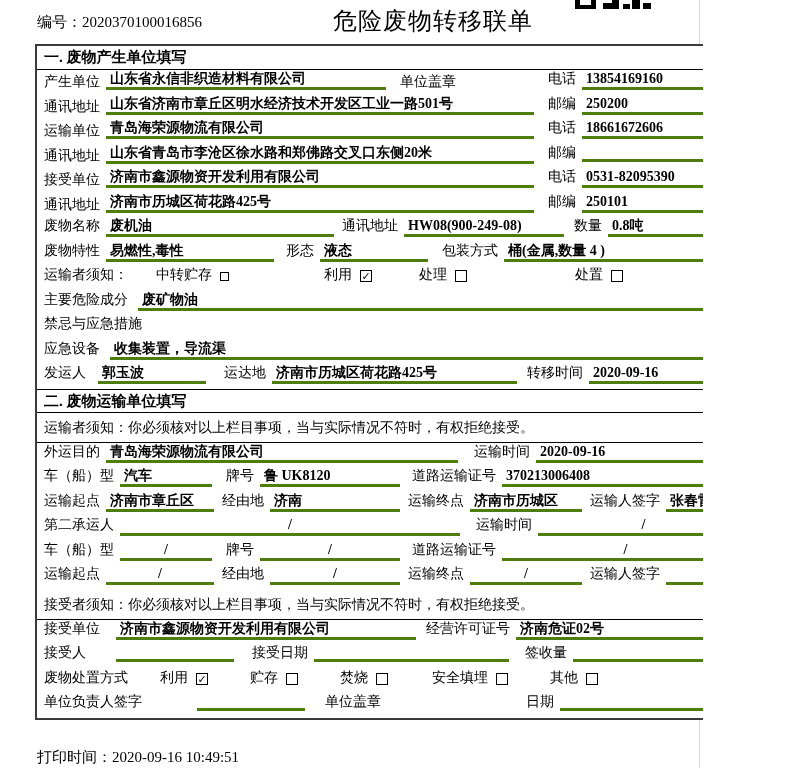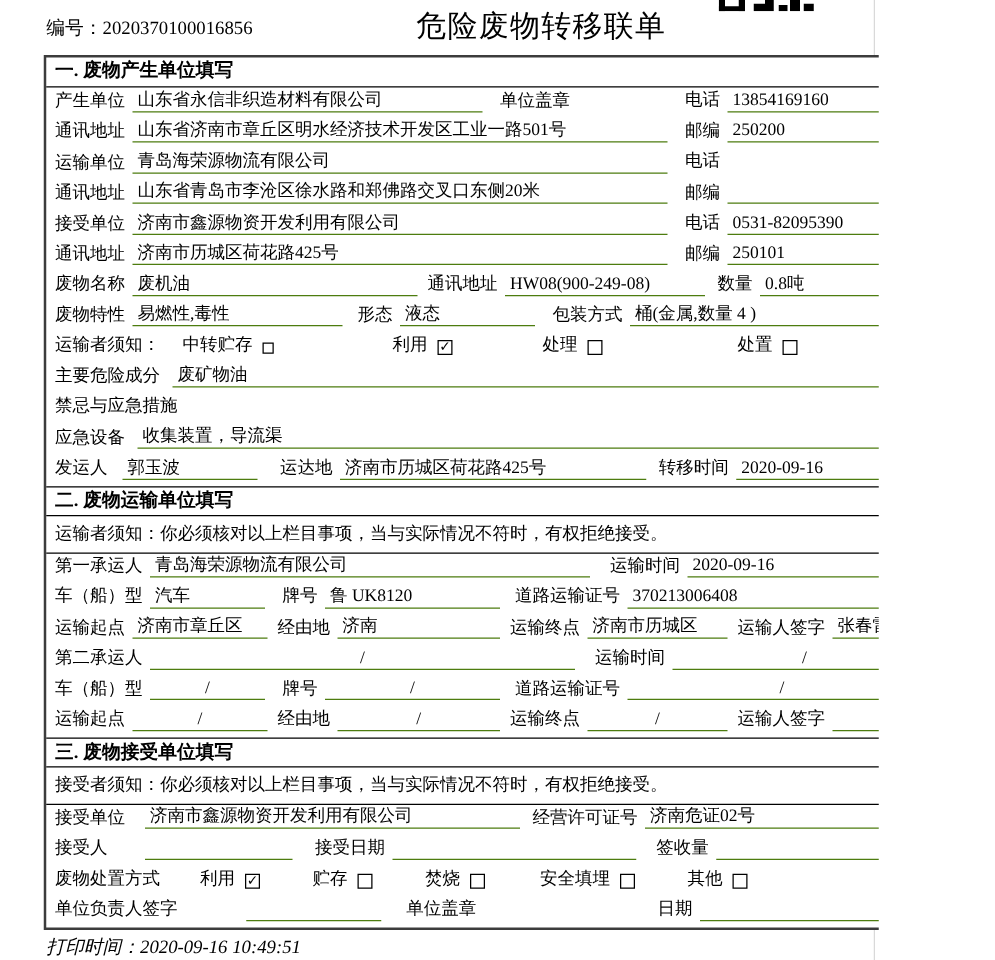--- a/index.html
+++ b/index.html
@@ -15,32 +15,32 @@
 
   .doc-no { position: absolute; left: 37px; top: 13px; font-size: 15px; white-space: nowrap; }
   .doc-title { position: absolute; left: 333px; top: 5px; font-size: 24px; font-weight: normal; letter-spacing: 1px; white-space: nowrap; }
 
   .form { position: absolute; left: 35px; top: 44px; width: 723px; border: 2px solid #3c3c3c; background: #fff; }
 
   .sec-head { height: 24px; line-height: 23px; font-weight: bold; font-size: 15px; padding-left: 7px; border-bottom: 1px solid #000; }
   .sec-head.bt { border-top: 1px solid #000; }
   .notice { height: 30px; line-height: 29px; font-size: 14px; padding-left: 7px; border-bottom: 1px solid #000; white-space: nowrap; }
 
-  .row { display: flex; align-items: center; height: 24.5px; padding: 0 7px 3px 7px; font-size: 14px; }
+  .row { display: flex; align-items: flex-start; height: 24.5px; padding: 0 7px 3px 7px; font-size: 14px; }
   .left { display: flex; align-items: flex-end; width: 504px; flex-shrink: 0; }
   .lbl { white-space: nowrap; line-height: 17px; flex-shrink: 0; }
-  .u { border-bottom: 1px solid #4d7c0f; line-height: 17px; padding: 0 4px; white-space: nowrap; margin-left: 6px; min-height: 18px; overflow: hidden; }
+  .u { border-bottom: 3px solid #4d7c0f; line-height: 17px; padding: 0 4px; white-space: nowrap; margin-left: 6px; min-height: 18px; overflow: hidden; font-weight: bold; }
   .fill { flex: 1 1 auto; }
   .ctr { text-align: center; }
 
   .cb { display: inline-block; width: 12px; height: 12px; border: 1px solid #000; line-height: 11px; font-size: 11px; text-align: center; margin-left: 8px; margin-bottom: 1px; flex-shrink: 0; }
   .cb.sm { width: 9px; height: 9px; margin-bottom: 2px; }
   .opt { display: flex; align-items: flex-end; }
 
-  .print-time { position: absolute; left: 37px; top: 748px; font-size: 15px; white-space: nowrap; font-style: italic; }
+  .print-time { position: absolute; left: 37px; top: 748px; font-size: 15px; white-space: nowrap; }
 </style>
 </head>
 <body>
 
 <div class="page">
 
   <svg class="qr" width="78" height="9" viewBox="0 0 78 9">
     <rect x="0" y="0" width="5" height="9" fill="#000"></rect>
     <rect x="16" y="0" width="5" height="9" fill="#000"></rect>
     <rect x="0" y="5" width="21" height="4" fill="#000"></rect>
@@ -80,20 +80,21 @@
       <span class="lbl">邮编</span>
       <span class="u fill">250200</span>
     </div>
 
     <div class="row">
       <div class="left">
         <span class="lbl">运输单位</span>
         <span class="u fill" style="margin-right:14px">青岛海荣源物流有限公司</span>
       </div>
       <span class="lbl">电话</span>
+      <span class="u fill">18661672606</span>
     </div>
 
     <div class="row">
       <div class="left">
         <span class="lbl">通讯地址</span>
         <span class="u fill" style="margin-right:14px">山东省青岛市李沧区徐水路和郑佛路交叉口东侧20米</span>
       </div>
       <span class="lbl">邮编</span>
       <span class="u fill" style="margin-right:30px"></span>
     </div>
@@ -129,29 +130,29 @@
       <span class="lbl">废物特性</span>
       <span class="u" style="width:168px">易燃性,毒性</span>
       <span class="lbl" style="margin-left:12px">形态</span>
       <span class="u" style="width:108px">液态</span>
       <span class="lbl" style="margin-left:14px">包装方式</span>
       <span class="u fill">桶(金属,数量 4 )</span>
     </div>
 
     <div class="row">
       <span class="lbl">运输者须知：</span>
-      <span class="opt" style="margin-left:18px">
+      <span class="opt" style="margin-left:28px">
         <span class="lbl">中转贮存</span>
         <span class="cb sm"><span></span></span>
       </span>
       <span class="opt" style="margin-left:95px">
         <span class="lbl">利用</span>
         <span class="cb"><span>✓</span></span>
       </span>
-      <span class="opt" style="margin-left:72px">
+      <span class="opt" style="margin-left:47px">
         <span class="lbl">处理</span>
         <span class="cb"><span></span></span>
       </span>
       <span class="opt" style="margin-left:108px">
         <span class="lbl">处置</span>
         <span class="cb"><span></span></span>
       </span>
     </div>
 
     <div class="row">
@@ -174,21 +175,21 @@
       <span class="lbl" style="margin-left:18px">运达地</span>
       <span class="u" style="width:245px">济南市历城区荷花路425号</span>
       <span class="lbl" style="margin-left:10px">转移时间</span>
       <span class="u fill">2020-09-16</span>
     </div>
 
     <div class="sec-head bt">二. 废物运输单位填写</div>
     <div class="notice">运输者须知：你必须核对以上栏目事项，当与实际情况不符时，有权拒绝接受。</div>
 
     <div class="row">
-      <span class="lbl">第一承运人</span>
+      <span class="lbl">外运目的</span>
       <span class="u" style="width:352px">青岛海荣源物流有限公司</span>
       <span class="lbl" style="margin-left:16px">运输时间</span>
       <span class="u fill">2020-09-16</span>
     </div>
 
     <div class="row">
       <span class="lbl">车（船）型</span>
       <span class="u" style="width:92px">汽车</span>
       <span class="lbl" style="margin-left:14px">牌号</span>
       <span class="u" style="width:140px">鲁 UK8120</span>
@@ -227,21 +228,20 @@
       <span class="lbl">运输起点</span>
       <span class="u ctr" style="width:108px">/</span>
       <span class="lbl" style="margin-left:8px">经由地</span>
       <span class="u ctr" style="width:130px">/</span>
       <span class="lbl" style="margin-left:8px">运输终点</span>
       <span class="u ctr" style="width:112px">/</span>
       <span class="lbl" style="margin-left:8px">运输人签字</span>
       <span class="u fill ctr">/</span>
     </div>
 
-    <div class="sec-head bt">三. 废物接受单位填写</div>
     <div class="notice">接受者须知：你必须核对以上栏目事项，当与实际情况不符时，有权拒绝接受。</div>
 
     <div class="row">
       <span class="lbl">接受单位</span>
       <span class="u" style="width:300px;margin-left:16px">济南市鑫源物资开发利用有限公司</span>
       <span class="lbl" style="margin-left:10px">经营许可证号</span>
       <span class="u fill">济南危证02号</span>
     </div>
 
     <div class="row">

